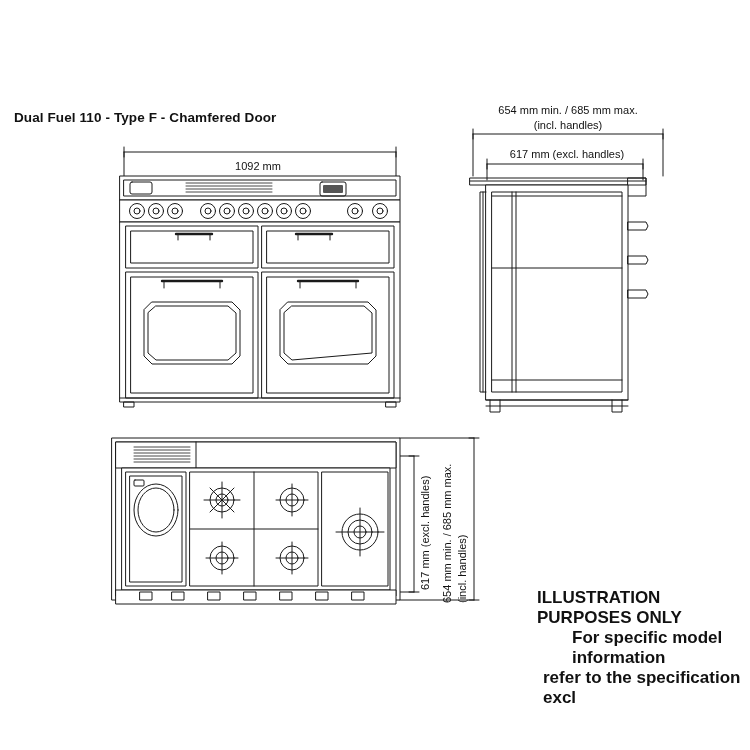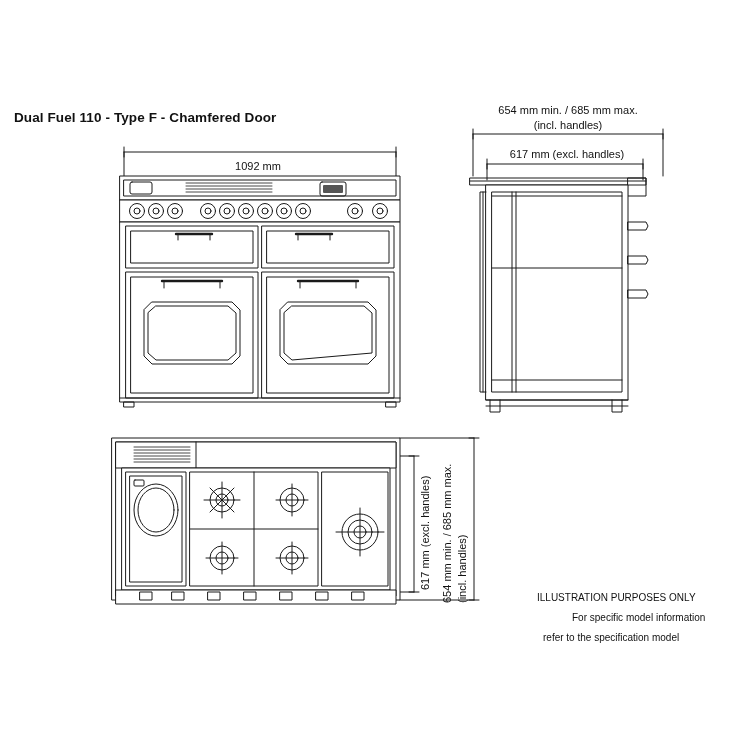--- a/index.html
+++ b/index.html
@@ -43,23 +43,24 @@
     font-size: 11px;
     color: #111;
     white-space: nowrap;
     transform-origin: 0 0;
     transform: rotate(-90deg);
   }
   .note {
     position: absolute;
     left: 537px;
     top: 588px;
-    font-size: 10px;
+    font-size: 17px;
     line-height: 20px;
     color: #111;
+    font-weight: bold;
   }
   .note .l1 { display:block; }
   .note .l2 { display:block;margin-left:35px; }
   .note .l3 { display:block; padding-left: 6px; }
   svg { display:block; }
   .drawing {
     position: absolute;
     left: 0;
     top: 0;
   }
@@ -77,21 +78,21 @@
   <div class="dim-label center" style="left:468px; top:119px; width:200px;">(incl. handles)</div>
   <div class="dim-label center" style="left:472px; top:148px; width:190px;">617 mm (excl. handles)</div>
 
   <div class="vert-label" style="left:419px; top:590px;">617 mm (excl. handles)</div>
   <div class="vert-label" style="left:441px; top:603px;">654 mm min. / 685 mm max.</div>
   <div class="vert-label" style="left:456px; top:603px;">(incl. handles)</div>
 
   <div class="note">
     <span class="l1">ILLUSTRATION PURPOSES ONLY</span>
     <span class="l2">For specific model information</span>
-    <span class="l3">refer to the specification model</span>
+    <span class="l3">refer to the specification excl</span>
   </div>
 
   <svg class="drawing" width="750" height="750" viewBox="0 0 750 750">
     <g fill="none" stroke="#1a1a1a" stroke-width="1" stroke-linejoin="round" stroke-linecap="round">
 
       <g>
 
         <line x1="124" y1="152" x2="396" y2="152"></line>
         <line x1="124" y1="147" x2="124" y2="157"></line>
         <line x1="396" y1="147" x2="396" y2="157"></line>

